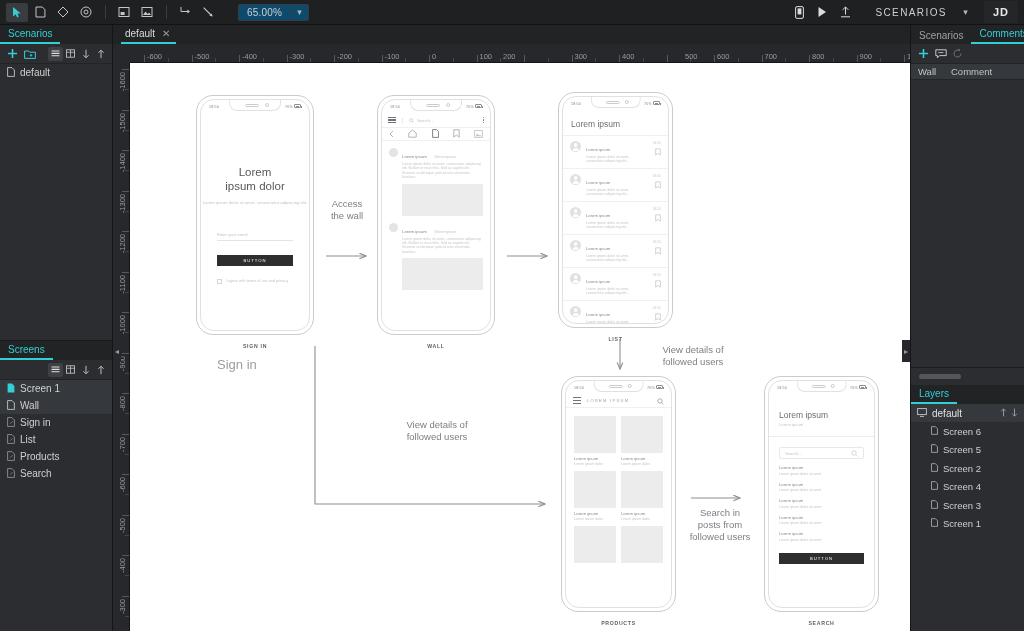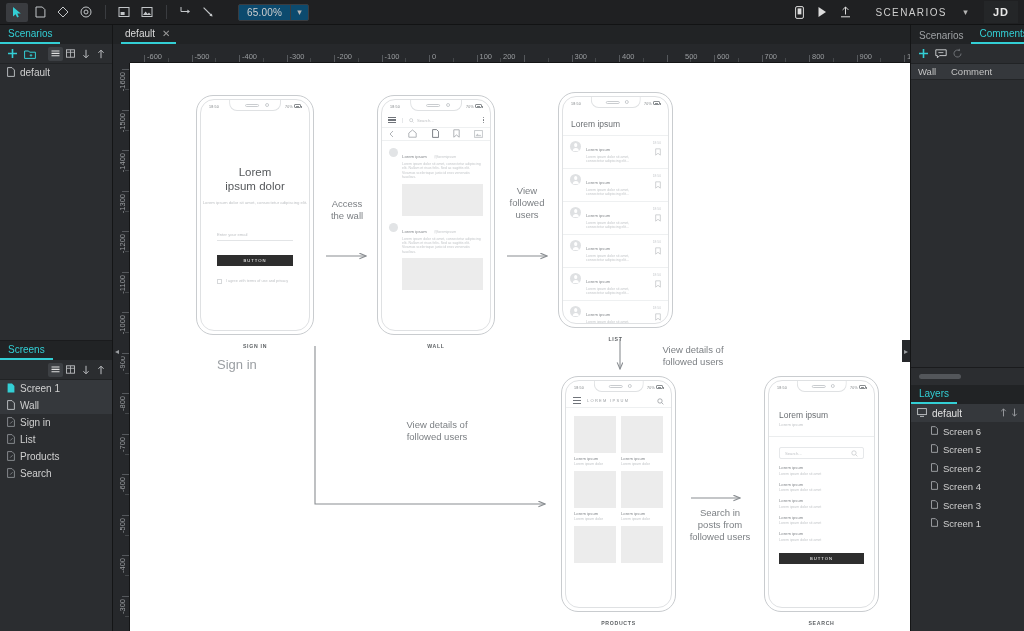--- a/index.html
+++ b/index.html
@@ -874,21 +874,20 @@
               </marker>
             </defs>
             <line x1="196" y1="193" x2="236" y2="193" stroke="#8a8e92" stroke-width="1.1" marker-end="url(#ar)"></line>
             <line x1="377" y1="193" x2="417" y2="193" stroke="#8a8e92" stroke-width="1.1" marker-end="url(#ar)"></line>
             <line x1="490" y1="276" x2="490" y2="306" stroke="#8a8e92" stroke-width="1.1" marker-end="url(#ar)"></line>
             <path d="M185 283 V441 H415" fill="none" stroke="#8a8e92" stroke-width="1.1" marker-end="url(#ar)"></path>
             <line x1="561" y1="435" x2="610" y2="435" stroke="#8a8e92" stroke-width="1.1" marker-end="url(#ar)"></line>
           </svg>
 
           <div class="conn-label" style="left:178px; top:135px; width:78px;">Access<br>the wall</div>
-          <div class="conn-label" style="left:358px; top:122px; width:78px;">View<br>followed<br>users</div>
           <div class="conn-label" style="left:503px; top:281px; width:120px;">View details of<br>followed users</div>
           <div class="conn-label" style="left:247px; top:356px; width:120px;">View details of<br>followed users</div>
           <div class="conn-label" style="left:545px; top:444px; width:90px;">Search in<br>posts from<br>followed users</div>
 
         </div>
       </div>
       <div class="edge-arrow" style="left:0px; top:315px;">◂</div>
       <div class="edge-arrow" style="right:0px; top:315px;">▸</div>
     </div>
 

